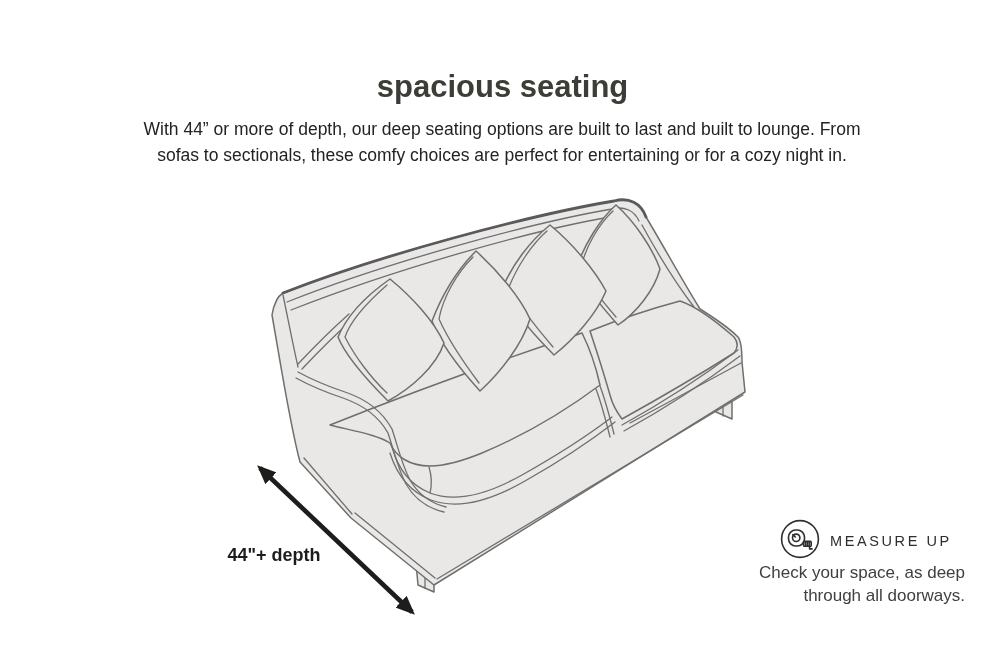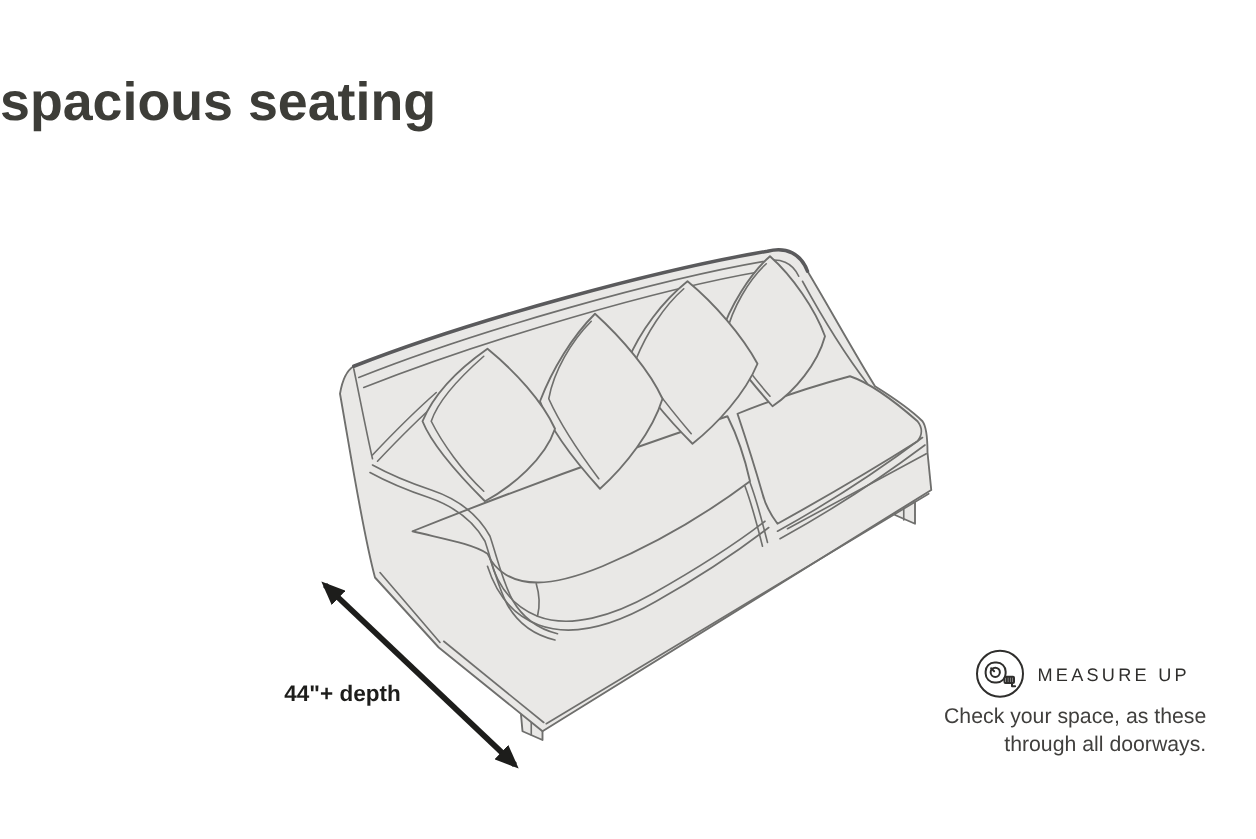--- a/index.html
+++ b/index.html
@@ -15,23 +15,23 @@
   }
   html,body{margin:0;padding:0;background:#fff;}
   .canvas{
     position:relative;
     width:1005px;height:671px;
     background:var(--background);
     font-family:"Liberation Sans", sans-serif;
     overflow:hidden;
   }
   .page-title{
-    position:absolute;top:58px;left:0;width:1005px;
-    text-align:left;
-    font-size:43px;font-weight:bold;
+    position:absolute;top:69px;left:0;width:1005px;
+    text-align:center;
+    font-size:31px;font-weight:bold;
     color:var(--title-color);
     letter-spacing:0px;
   }
   .intro{
     position:absolute;top:116px;left:52px;width:900px;
     text-align:center;
     font-size:17.5px;line-height:26px;
     color:var(--text-color);
   }
   .sofa-wrap{position:absolute;left:230px;top:185px;width:540px;height:430px;}
@@ -65,20 +65,24 @@
   .arrowline{stroke:var(--arrow-color);stroke-width:4.6;}
   .arrowhead{fill:var(--arrow-color);}
 </style>
 </head>
 <body>
 
 <div class="canvas">
 
   <div class="page-title">spacious seating</div>
 
+  <div class="intro">
+    <div>With 44” or more of depth, our deep seating options are built to last and built to lounge. From</div>
+    <div>sofas to sectionals, these comfy choices are perfect for entertaining or for a cozy night in.</div>
+  </div>
 
   <div class="sofa-wrap">
     <svg width="540" height="430" viewBox="0 0 540 430" xmlns="http://www.w3.org/2000/svg">
 
       <g>
         <path class="fillshape" d="M 186,378 L 204,386 L 204,407 L 188,400 Z"></path>
         <path class="ln" d="M 195,382 L 195,403"></path>
         <path class="fillshape" d="M 485,210 L 502,217 L 502,234 L 486,227 Z"></path>
         <path class="ln" d="M 493,214 L 493,231"></path>
       </g>
@@ -150,17 +154,17 @@
       <rect class="mu" x="9.5" y="12" width="16" height="16" rx="7.2"></rect>
       <circle class="mu" cx="17.2" cy="19.8" r="3.7" stroke-width="1.4"></circle>
       <path class="mu" d="M 13.9,16.6 L 16.3,19" stroke-width="1.4"></path>
       <rect class="mu" x="24.6" y="23.4" width="7.6" height="4.9" rx="0.8" stroke-width="1.4"></rect>
       <path class="mu" d="M 26.5,24.2 L 26.5,27.6 M 28.4,24.2 L 28.4,27.6 M 30.3,24.2 L 30.3,27.6" stroke-width="1.1"></path>
       <path class="mu" d="M 30.6,28.6 L 30.6,30.9 L 33.1,30.9" stroke-width="1.4"></path>
     </svg>
   </div>
   <div class="mu-heading">MEASURE UP</div>
   <div class="mu-note">
-    <div>Check your space, as these</div>
+    <div>Check your space, as deep</div>
     <div>through all doorways.</div>
   </div>
 
 </div>
 
 </body></html>

